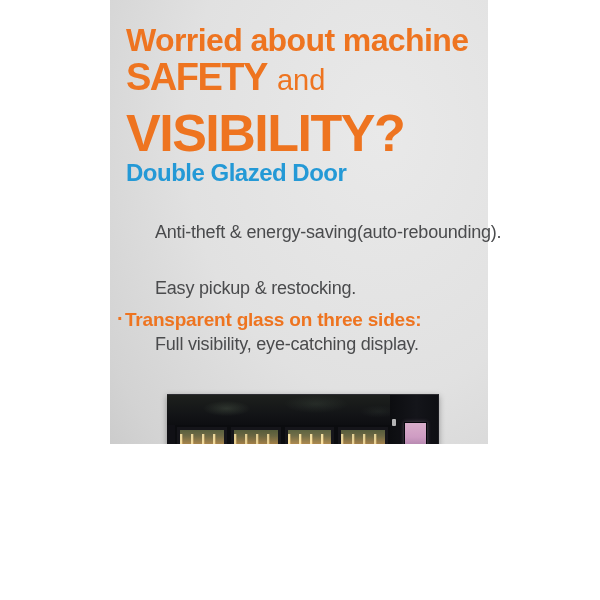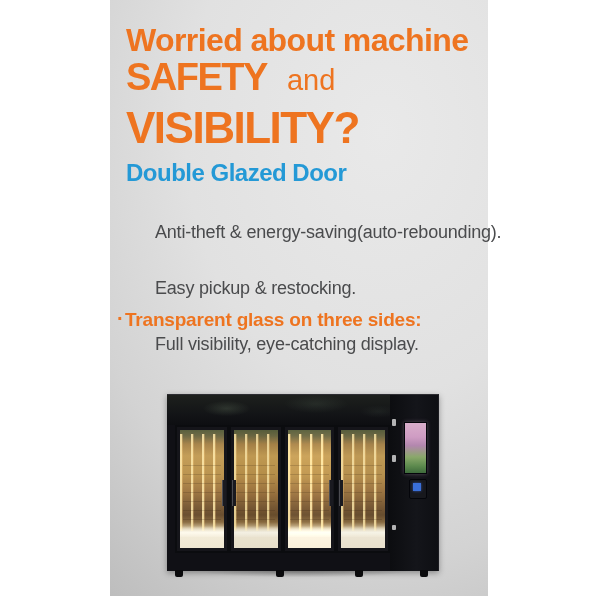--- a/index.html
+++ b/index.html
@@ -1,29 +1,29 @@
 <!DOCTYPE html>
 <html><head>
 <meta charset="utf-8">
 <style>
   html,body{margin:0;padding:0;background:#ffffff;}
   .canvas{
-    position:relative;width:600px;height:596px;background:#ffffff;overflow:hidden;
+    position:relative;width:600px;height:444px;background:#ffffff;overflow:hidden;
     font-family:"Liberation Sans", sans-serif;
   }
   
   .poster{
     position:absolute;left:110px;top:0;width:378px;height:600px;
     background:radial-gradient(130% 110% at 72% 22%, #e9e9e9 0%, #e1e1e1 40%, #d3d3d3 65%, #b4b4b4 100%);
   }
   .hl1{position:absolute;left:16px;top:22px;font-size:32px;font-weight:700;letter-spacing:-0.6px;color:#ee7420;white-space:nowrap;}
   .hl2{position:absolute;left:16px;top:56px;white-space:nowrap;line-height:1.15;}
   .hl2 .big{font-size:38px;font-weight:700;letter-spacing:-1.5px;color:#ee7420;}
-  .hl2 .small{font-size:29px;font-weight:400;color:#ee7420;margin-left:20px;}
-  .hl3{position:absolute;left:16px;top:103px;font-size:44px;font-weight:700;letter-spacing:-1.5px;color:#ee7420;white-space:nowrap;}
+  .hl2 .small{font-size:29px;font-weight:400;color:#ee7420;margin-left:10px;}
+  .hl3{position:absolute;left:16px;top:103px;font-size:52px;font-weight:700;letter-spacing:-1.5px;color:#ee7420;white-space:nowrap;}
   .subhead{position:absolute;left:16px;top:159px;font-size:24px;font-weight:700;letter-spacing:-0.5px;color:#2499d6;white-space:nowrap;}
   .feat-title{position:absolute;left:7px;font-size:19px;font-weight:700;letter-spacing:-0.2px;color:#ee7420;white-space:nowrap;}
   .feat-title .bullet{display:inline-block;width:8px;font-size:20px;vertical-align:1px;}
   .feat-desc{position:absolute;left:17px;font-size:18px;font-weight:400;letter-spacing:-0.2px;color:#4a4b4d;white-space:nowrap;margin-left:28px;}
   .t0{top:195px;} .d0{top:222px;}
   .t1{top:251px;} .d1{top:278px;}
   .t2{top:307px;} .d2{top:334px;}
 
   
   .machine{position:absolute;left:57px;top:394px;width:271px;height:183px;}

